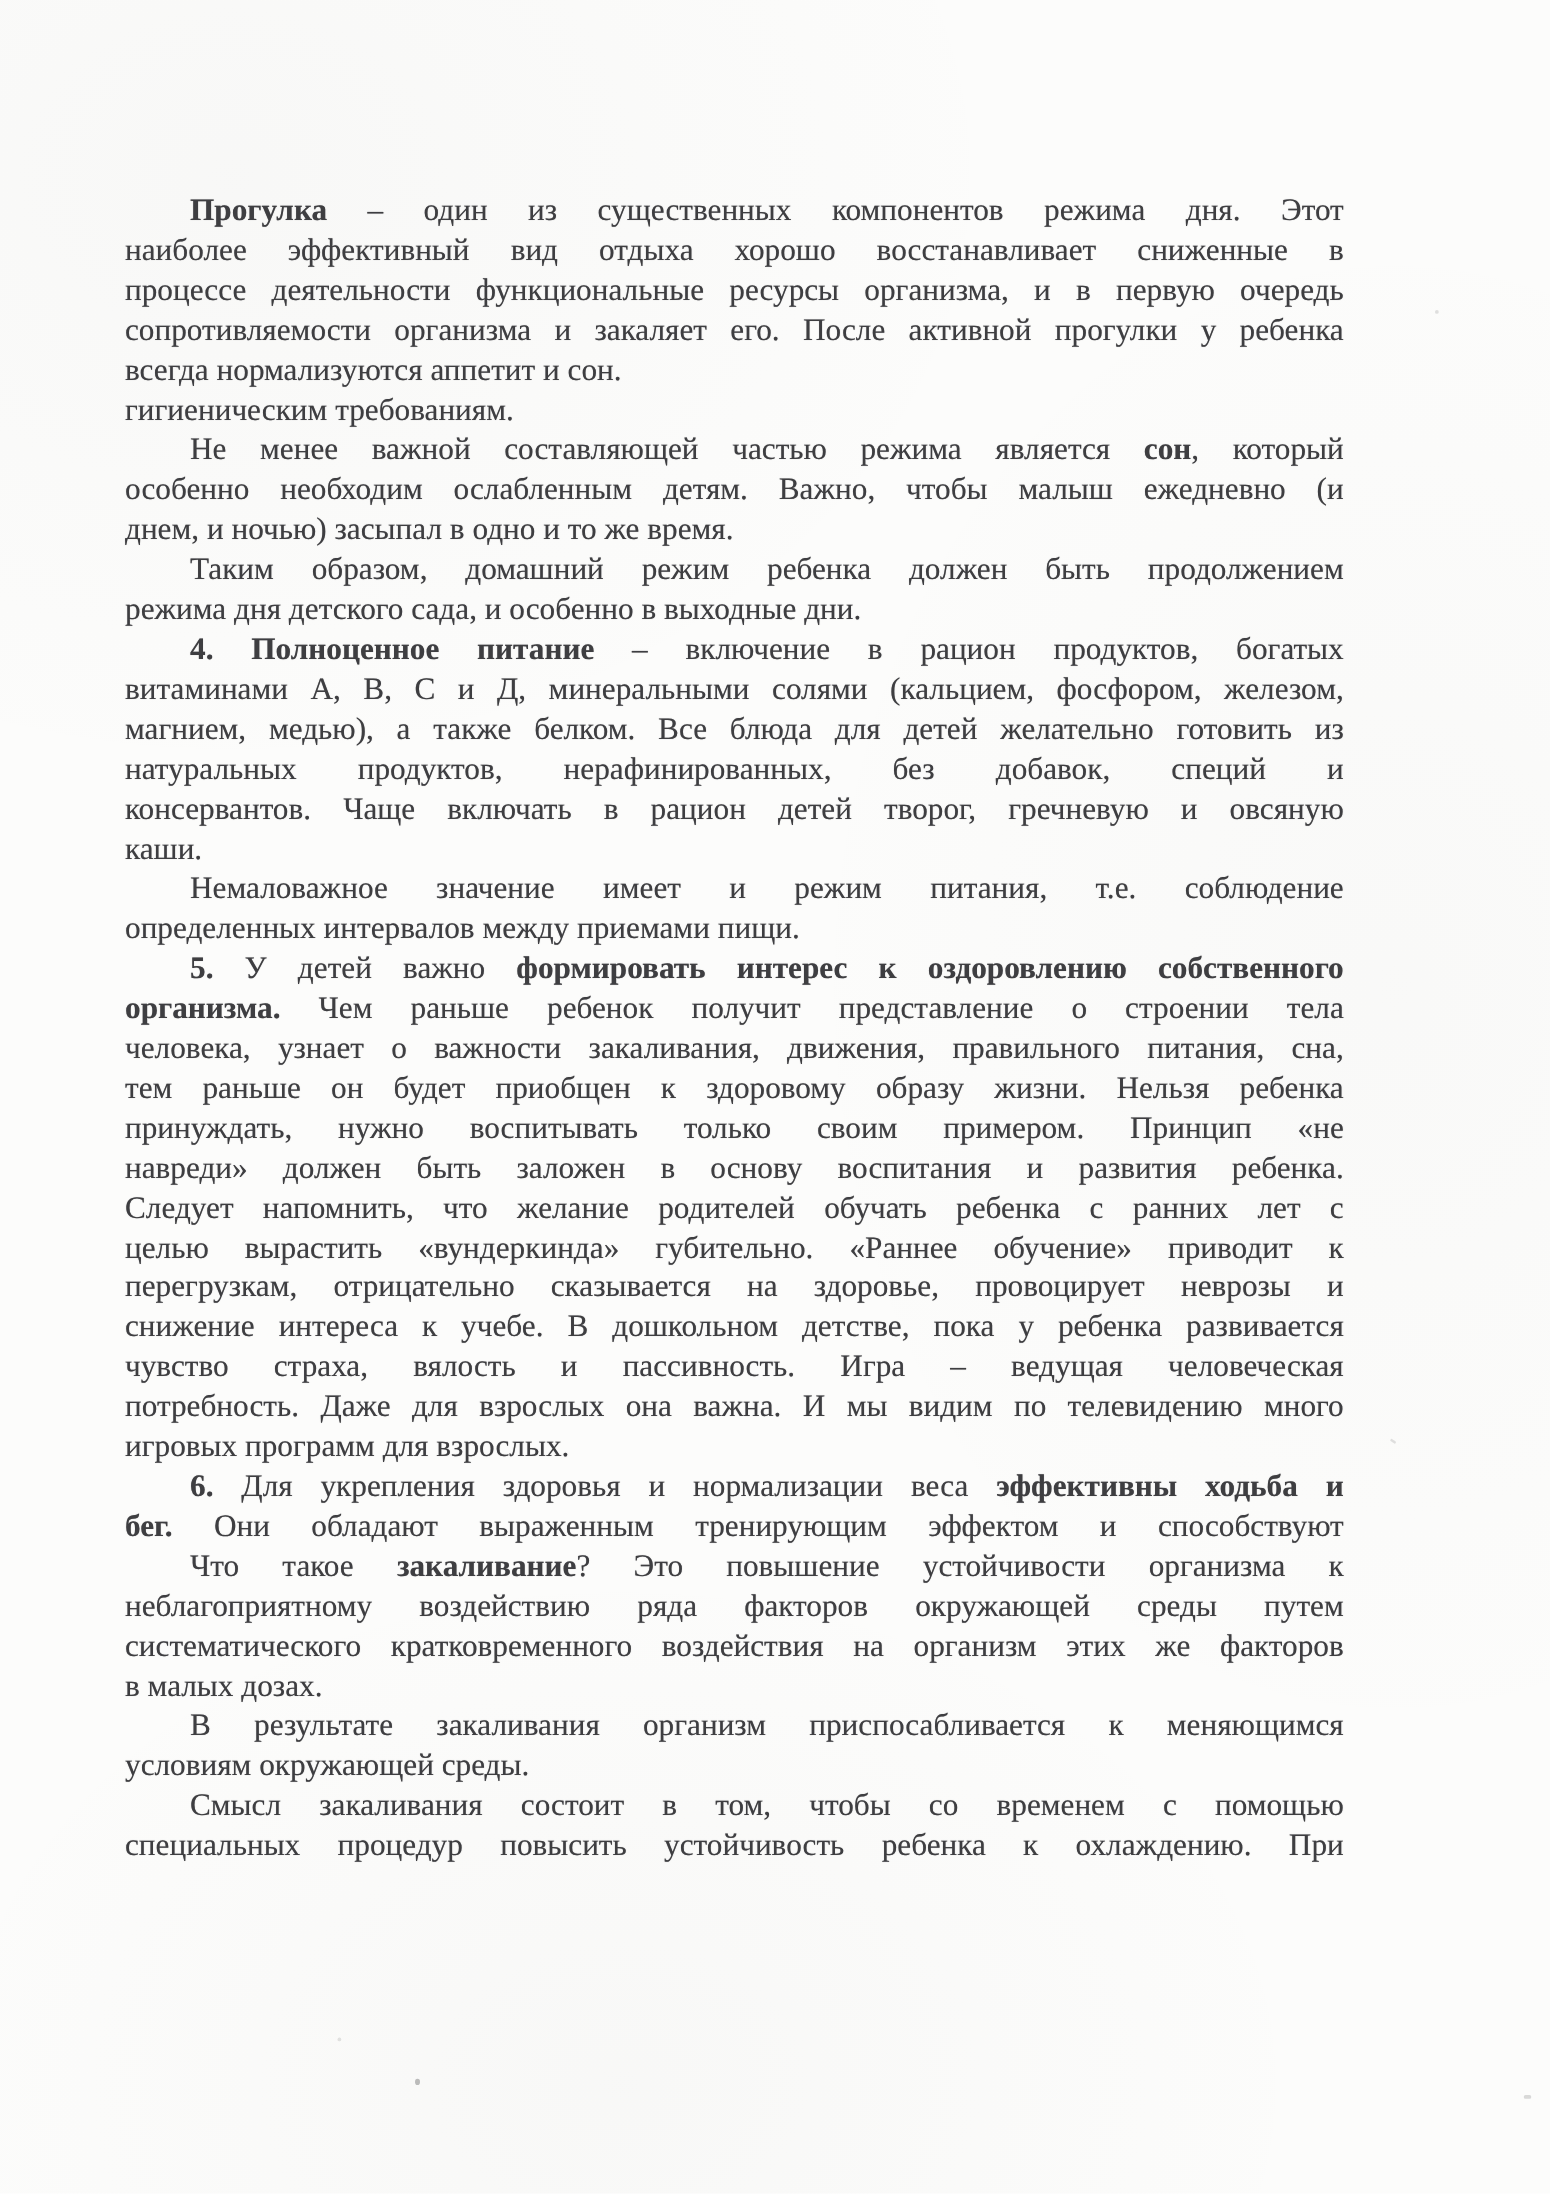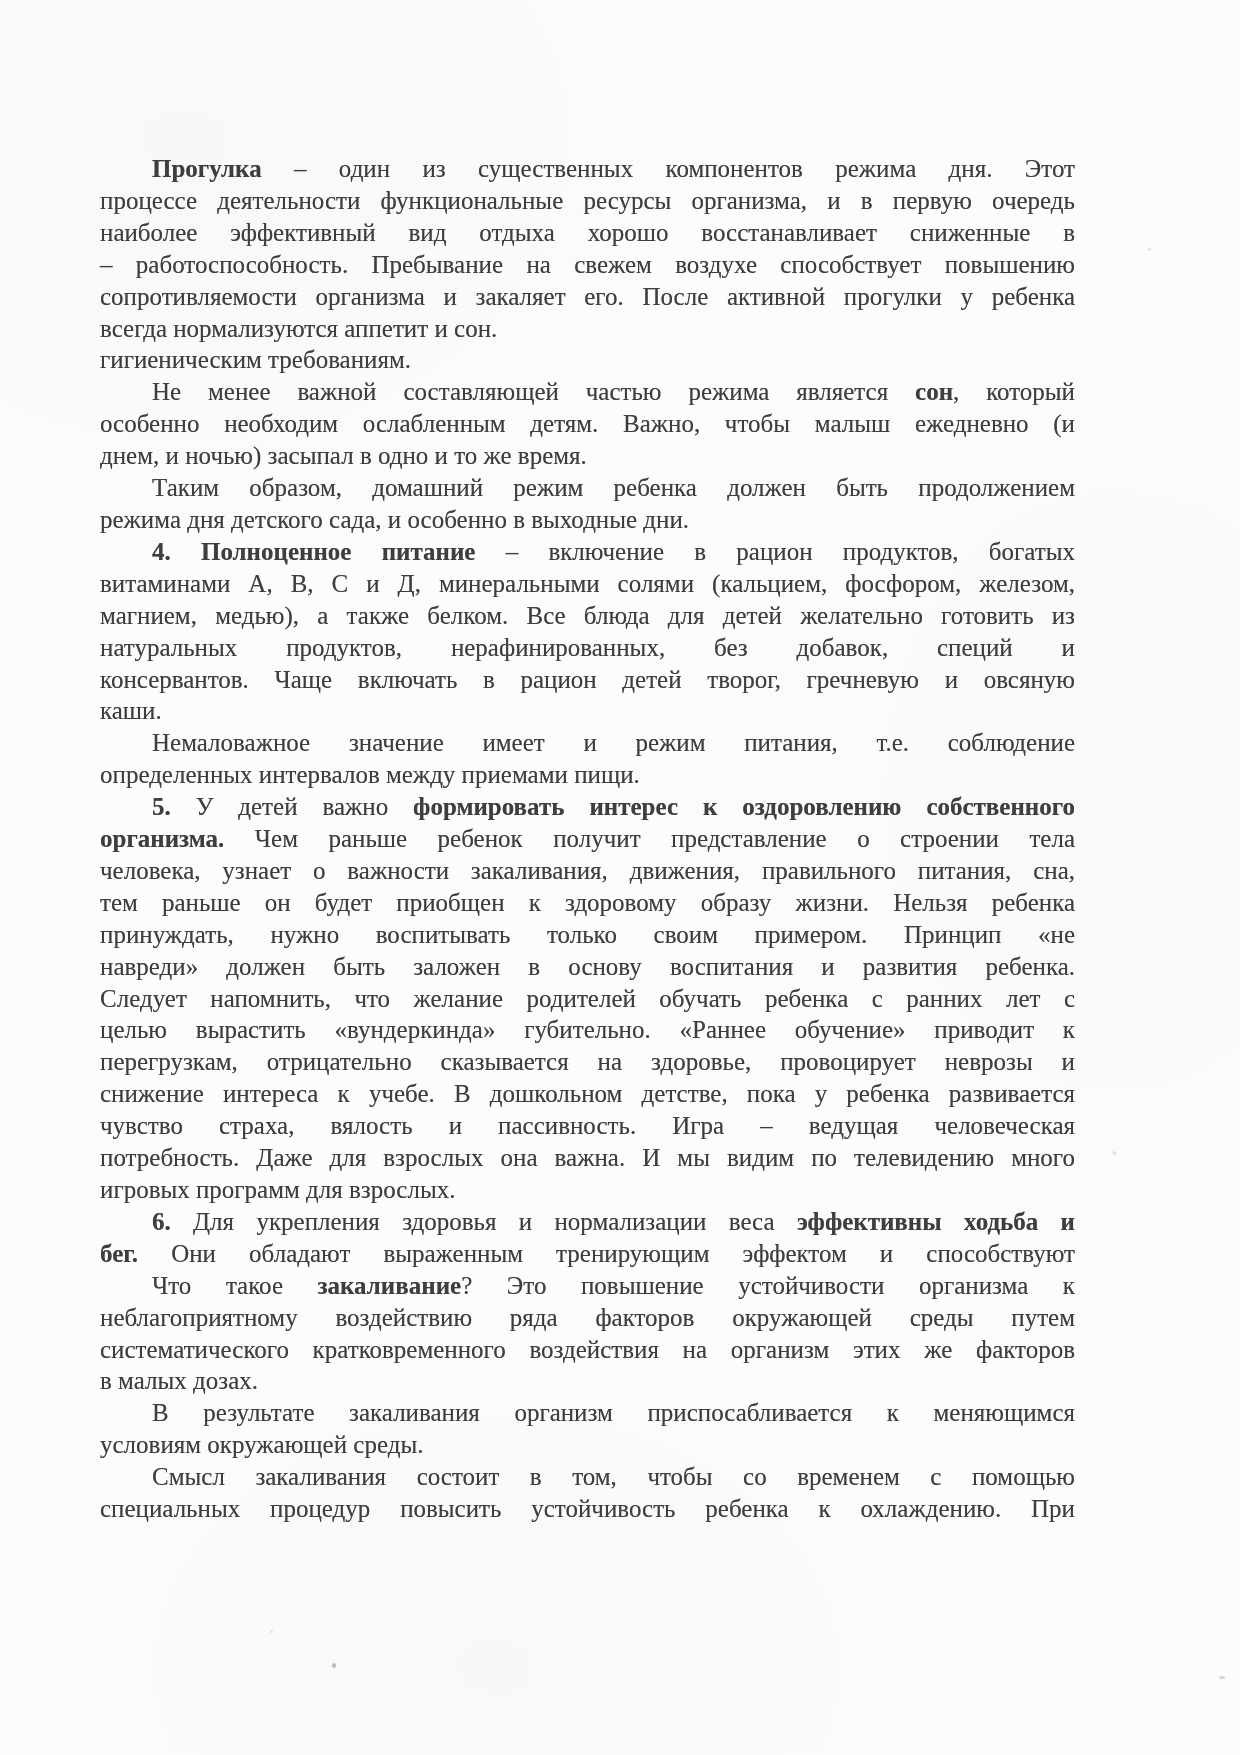--- a/index.html
+++ b/index.html
@@ -51,23 +51,22 @@
   .speck.s3{left:270px;top:1630px;width:3px;height:3px;opacity:.18;}
   .speck.s4{left:1148px;top:248px;width:3px;height:3px;opacity:.2;}
   .speck.s5{left:1112px;top:1152px;width:5px;height:2px;opacity:.2;transform:rotate(35deg);border-radius:1px;}
 </style>
 </head>
 <body>
 
 <div class="page">
   <div class="doc">
       <div class="line indent"><span class="b">Прогулка</span><span> – один из существенных компонентов режима дня. Этот</span></div>
+      <div class="line"><span>наиболее эффективный вид отдыха хорошо восстанавливает сниженные в</span></div>
       <div class="line"><span>процессе деятельности функциональные ресурсы организма, и в первую очередь</span></div>
-      <div class="line"><span>наиболее эффективный вид отдыха хорошо восстанавливает сниженные в</span></div>
-      <div class="line"><span>– работоспособность. Пребывание на свежем воздухе способствует повышению</span></div>
       <div class="line"><span>сопротивляемости организма и закаляет его. После активной прогулки у ребенка</span></div>
       <div class="line final"><span>всегда нормализуются аппетит и сон.</span></div>
       <div class="line final"><span>гигиеническим требованиям.</span></div>
       <div class="line indent"><span>Не менее важной составляющей частью режима является </span><span class="b">сон</span><span>, который</span></div>
       <div class="line"><span>особенно необходим ослабленным детям. Важно, чтобы малыш ежедневно (и</span></div>
       <div class="line final"><span>днем, и ночью) засыпал в одно и то же время.</span></div>
       <div class="line indent"><span>Таким образом, домашний режим ребенка должен быть продолжением</span></div>
       <div class="line final"><span>режима дня детского сада, и особенно в выходные дни.</span></div>
       <div class="line indent"><span class="b">4. Полноценное питание</span><span> – включение в рацион продуктов, богатых</span></div>
       <div class="line"><span>витаминами А, В, С и Д, минеральными солями (кальцием, фосфором, железом,</span></div>

